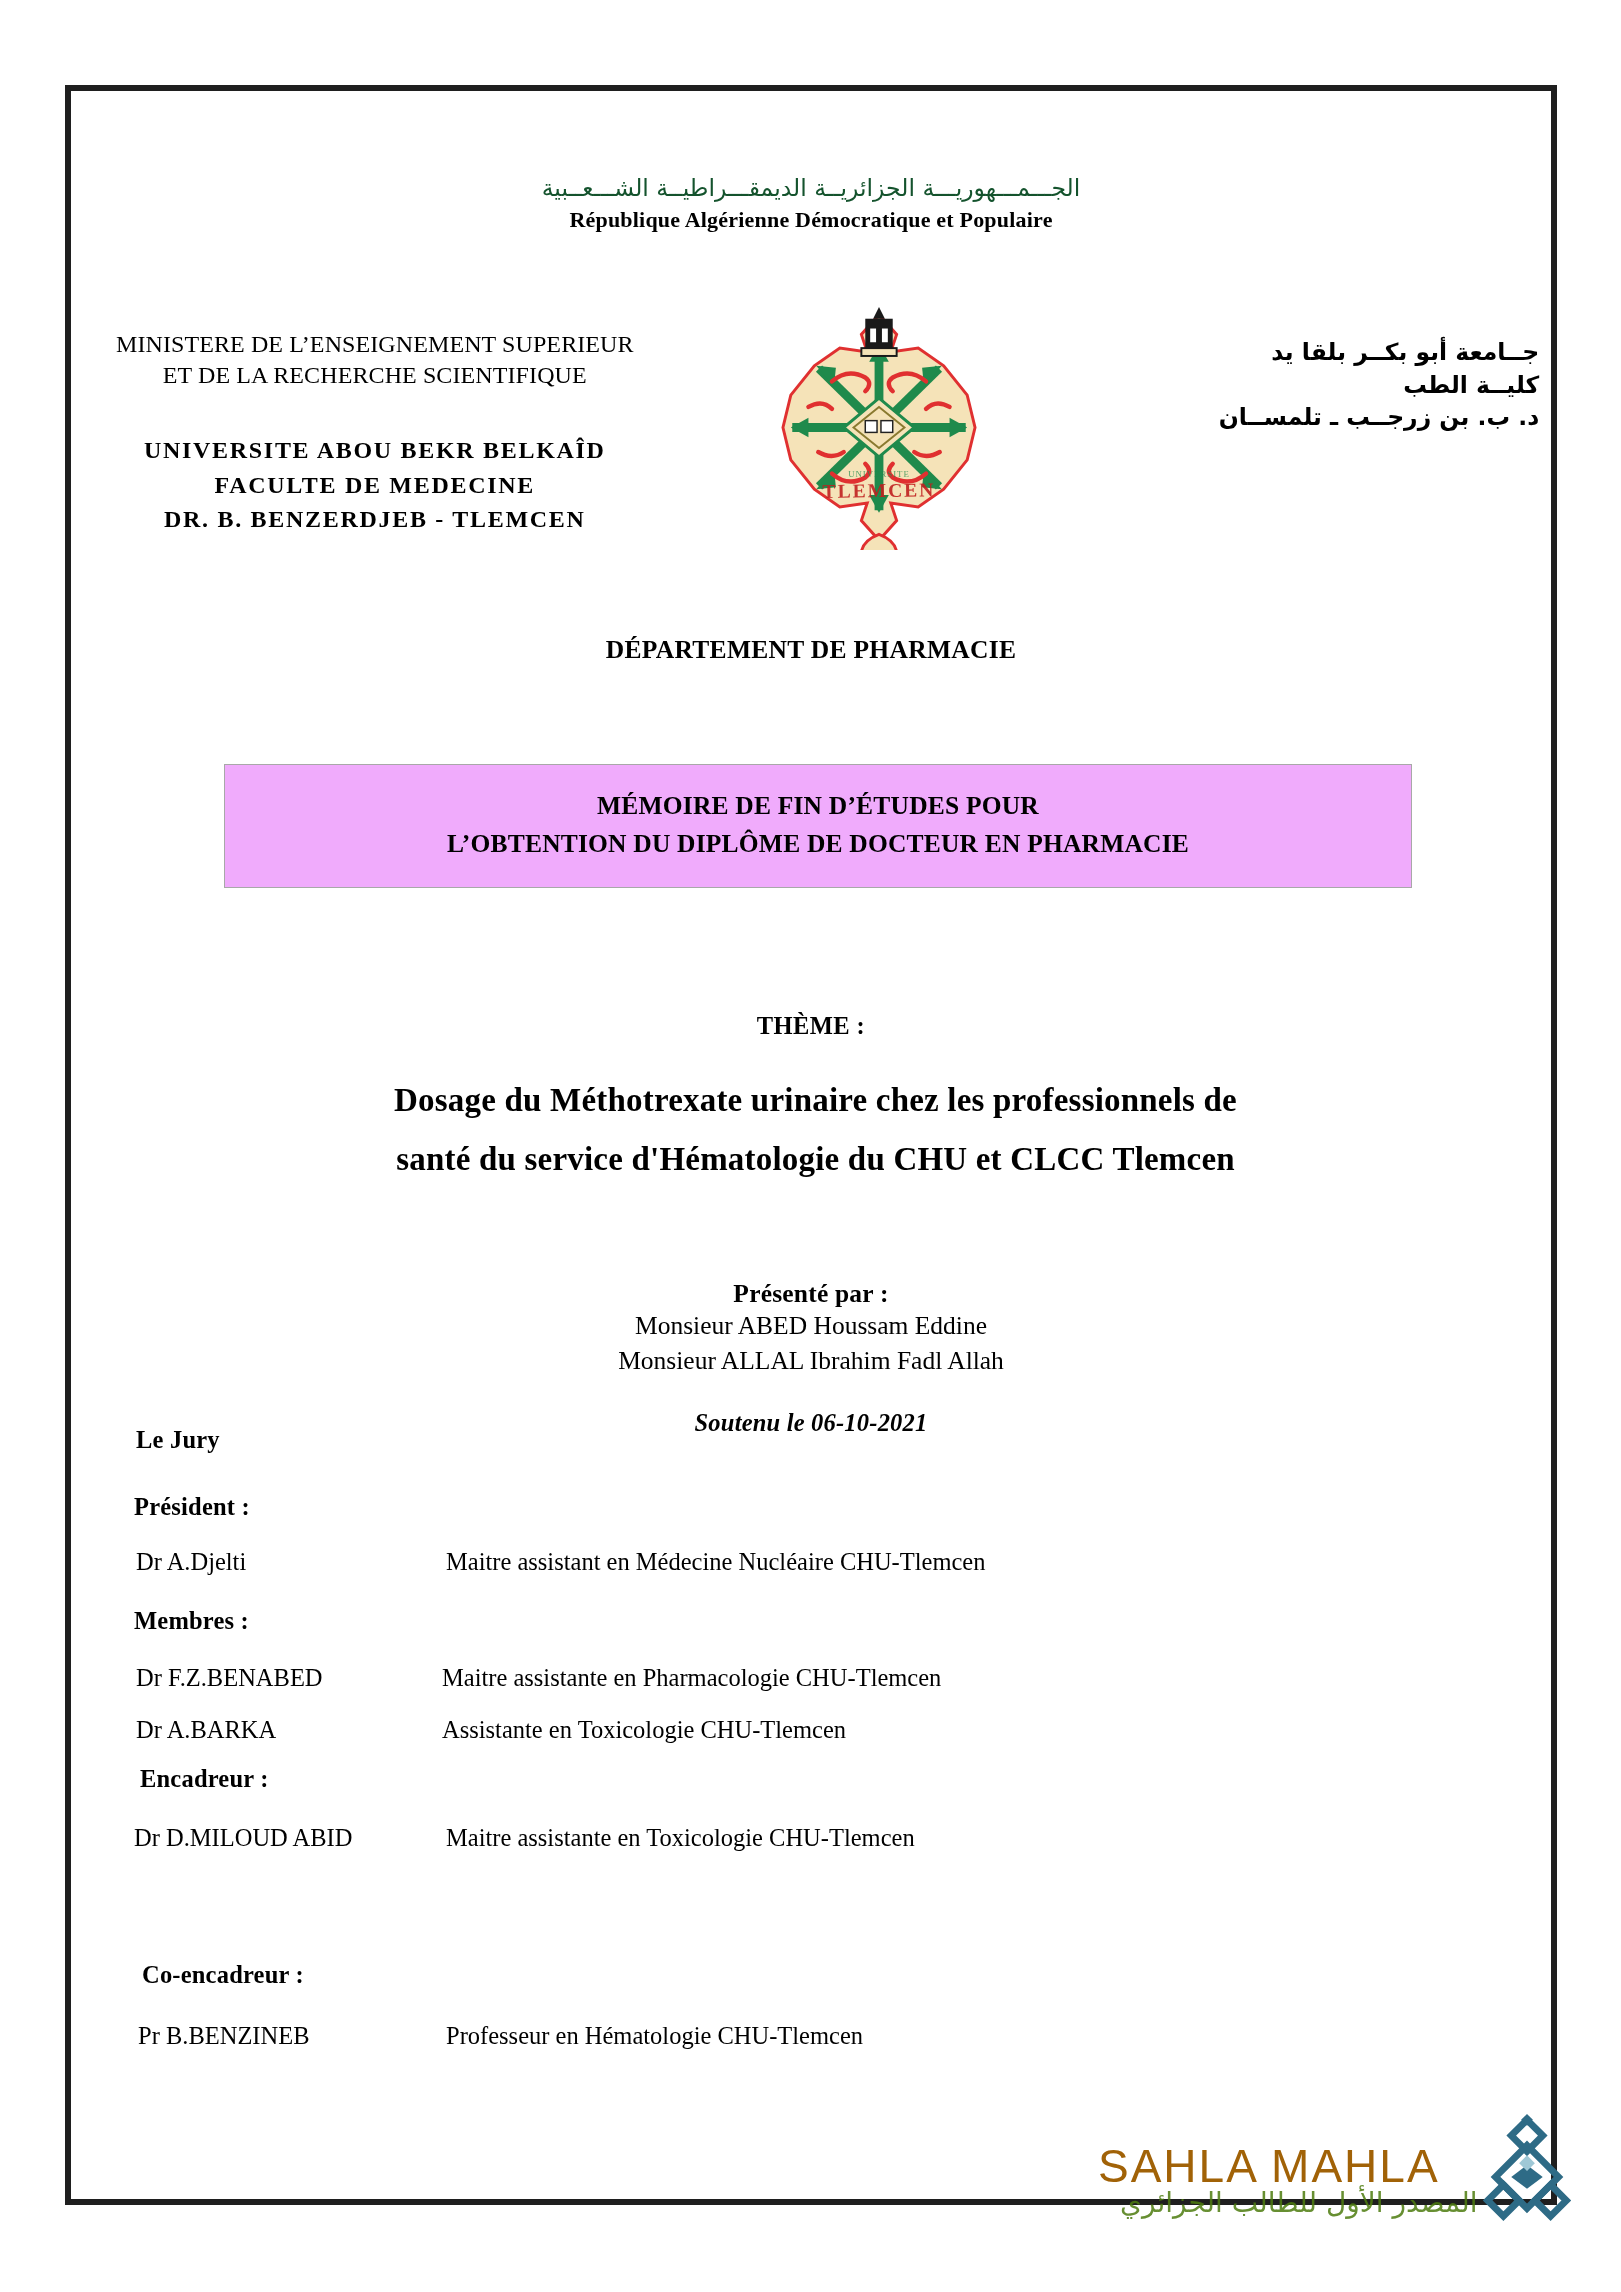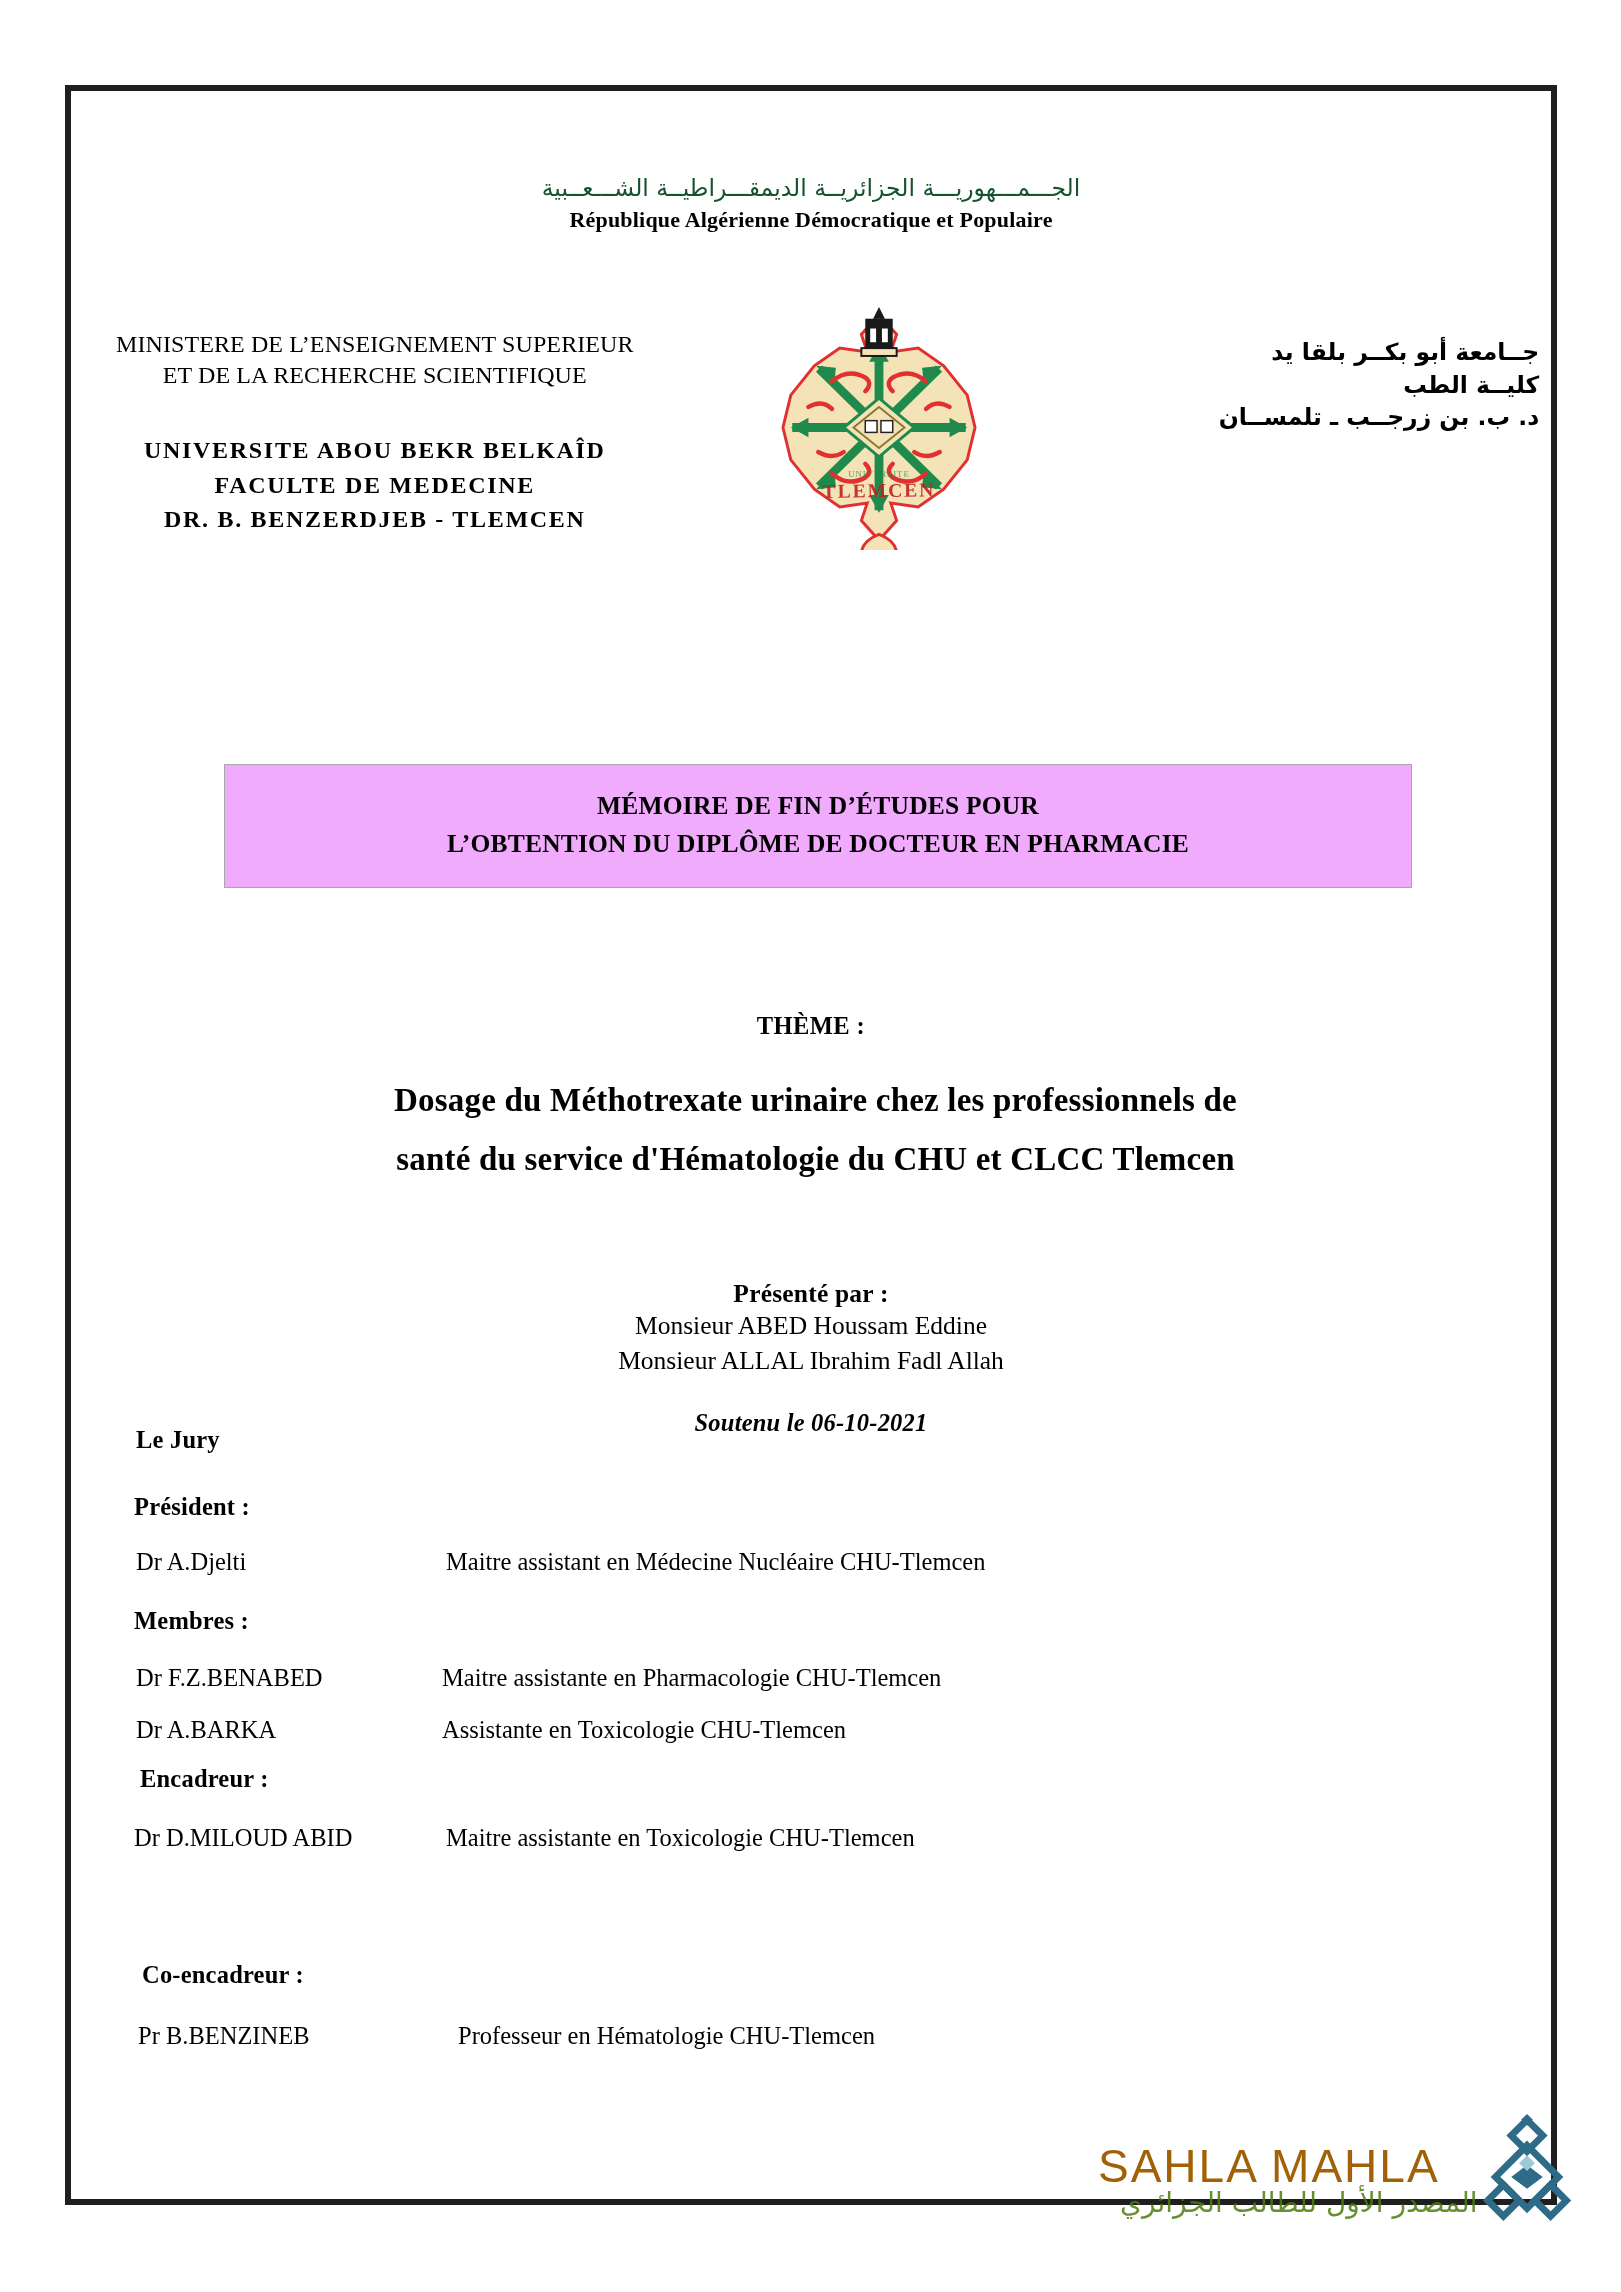--- a/index.html
+++ b/index.html
@@ -367,20 +367,21 @@
       <div class="inst-right">
         <div class="ar2">
           <div>جــامعة أبو بكــر بلقا يد</div>
           <div>كليــة الطب</div>
           <div>د. ب. بن زرجــب ـ تلمســان</div>
         </div>
       </div>
 
     </div>
 
+    <div class="dept">DÉPARTEMENT DE PHARMACIE</div>
 
     <div class="memoire-box">
       <div class="line">MÉMOIRE DE FIN D’ÉTUDES POUR</div>
       <div class="line">L’OBTENTION DU DIPLÔME DE DOCTEUR EN PHARMACIE</div>
     </div>
 
     <div class="theme-label">THÈME :</div>
     <div class="thesis-title">
       <div>Dosage du Méthotrexate urinaire chez les professionnels de</div>
       <div>santé du service d'Hématologie du CHU et CLCC Tlemcen</div>
@@ -421,21 +422,21 @@
 
       <div class="jury-row" style="top:390px;">
         <span class="jury-name" style="left:63px;">Dr D.MILOUD ABID</span>
         <span class="jury-role" style="left:375px;">Maitre assistante en Toxicologie CHU-Tlemcen</span>
       </div>
 
       <div class="jury-heading" style="left:71px; top:527px;">Co-encadreur :</div>
 
       <div class="jury-row" style="top:588px;">
         <span class="jury-name" style="left:67px;">Pr B.BENZINEB</span>
-        <span class="jury-role" style="left:375px;margin-left:12px;">Professeur en Hématologie CHU-Tlemcen</span>
+        <span class="jury-role" style="left:375px;">Professeur en Hématologie CHU-Tlemcen</span>
       </div>
 
     </div>
 
   </div>
 </div>
 
 <div class="watermark">
   <div class="wm-text">SAHLA MAHLA</div>
   <div class="wm-sub">المصدر الأول للطالب الجزائري</div>

